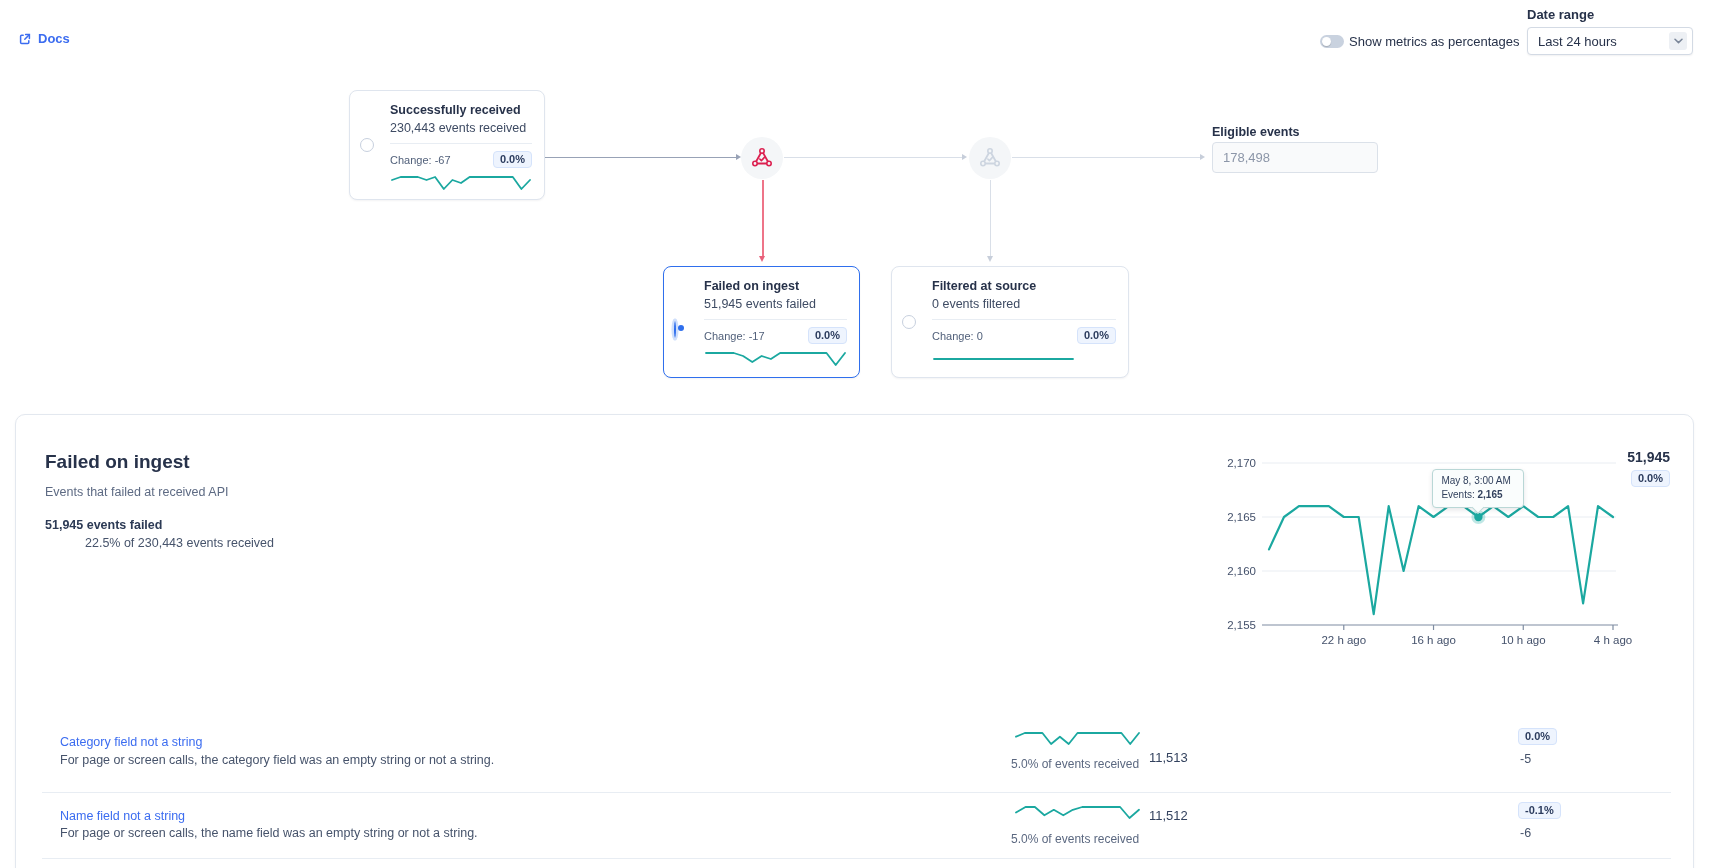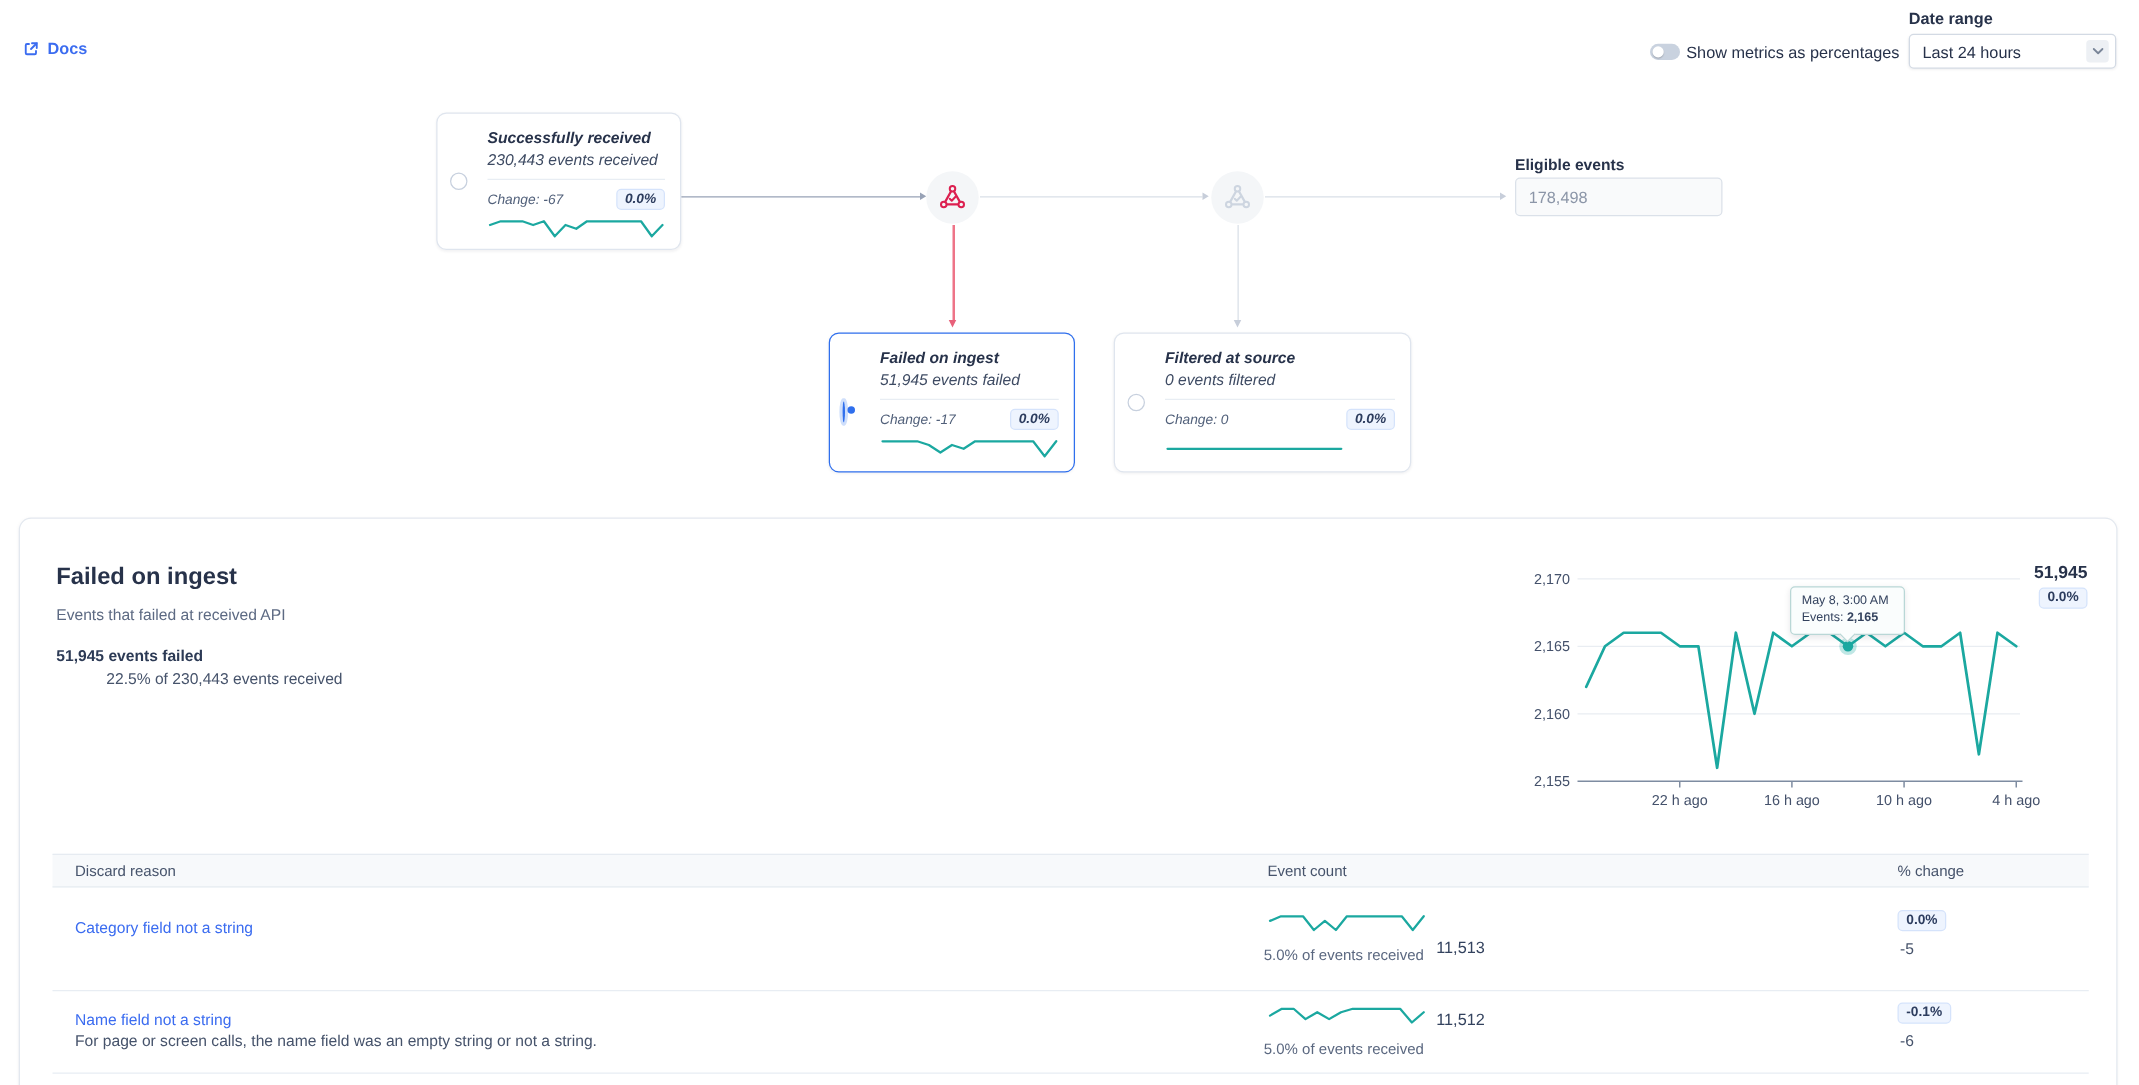--- a/index.html
+++ b/index.html
@@ -28,21 +28,21 @@
 
   
   .flow-card { background:#fff; border:1px solid #dfe5ee; border-radius:8px;
     box-shadow:0 1px 2px rgba(16,24,40,.05); cursor:pointer; }
   .flow-card.selected { border:1.5px solid #2f6fed; }
   .fc-radio { position:absolute; left:10px; top:50%; transform:translateY(-50%); }
   .radio { width:14px; height:14px; border:1.5px solid #c7d0de; border-radius:50%; background:#fff; }
   .radio.checked { border:1.5px solid #2f6fed; box-shadow:0 0 0 2.5px #cfdffb; position:relative; }
   .radio.checked::after { content:""; position:absolute; left:2.5px; top:2.5px; width:6px; height:6px;
     border-radius:50%; background:#2f6fed; }
-  .fc-body { position:absolute; left:40px; right:12px; top:12px;font-style:italic; }
+  .fc-body { position:absolute; left:40px; right:12px; top:12px; }
   .fc-title { font-size:12.5px; font-weight:700; color:#27324a; margin-bottom:4px; }
   .fc-sub { font-size:12.5px; color:#3e4b63; }
   .fc-div { border-top:1px solid #e8edf3; margin:8px 0 7px; }
   .fc-change { display:flex; justify-content:space-between; align-items:center;
     font-size:11px; color:#51607a; }
   .badge { display:inline-block; background:#eef4fe; border:1px solid #d5e3fb; color:#2c3c5e;
     font-size:11px; font-weight:700; padding:0px 6px; line-height:15px; border-radius:4px; }
   .spark { margin-top:6px; height:18px; }
 
   .node-circle { width:42px; height:42px; border-radius:50%; background:#f4f6f8;
@@ -235,28 +235,24 @@
         <span>Events:</span>
         <b>2,165</b>
       </div>
     </div>
     <div class="chart-total">
       <div class="val">51,945</div>
       <span class="badge">0.0%</span>
     </div>
   </div>
 
-  <div class="abs tbl-head">
-    <span class="th c1">Discard reason</span>
-    <span class="th c2">Event count</span>
-    <span class="th c3">% change</span>
-  </div>
 
   <div class="abs trow" style="top:294px; height:84px;">
     <a class="reason-link" style="top:26px;">Category field not a string</a>
+    <div class="reason-desc" style="top:44px;">For page or screen calls, the category field was an empty string or not a string.</div>
     <div class="row-spark" style="top:21px;"><svg width="127" height="17">
           <polyline points="2.0,6.7 10.8,3.0 19.6,3.0 28.4,3.0 37.1,14.0 45.9,6.7 54.7,14.0 63.5,3.0 72.3,3.0 81.1,3.0 89.9,3.0 98.6,3.0 107.4,3.0 116.2,14.0 125.0,3.0" fill="none" stroke="#1ba8a0" stroke-width="1.8" stroke-linecap="round" stroke-linejoin="round"></polyline>
         </svg></div>
     <div class="row-count" style="top:25px;margin-top:16px;">11,513</div>
     <div class="row-sub" style="top:48px;">5.0% of events received</div>
     <span class="badge row-badge" style="top:19px;">0.0%</span>
     <div class="row-change" style="top:43px;">-5</div>
   </div>
 
   <div class="abs trow" style="top:378px; height:66px;">

